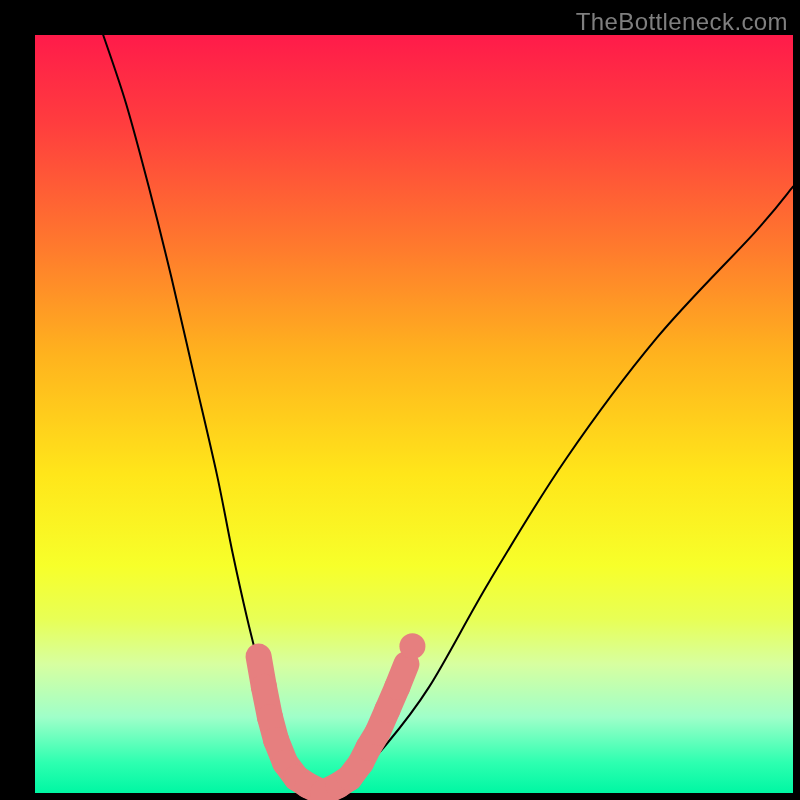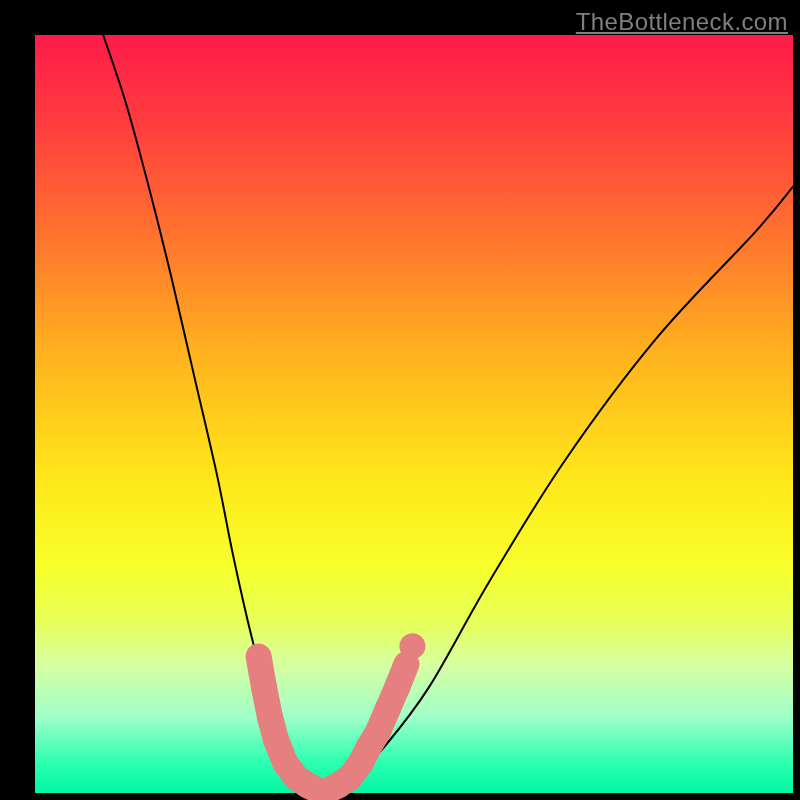--- a/index.html
+++ b/index.html
@@ -41,21 +41,20 @@
   .watermark {
     position: absolute;
     top: 8px;
     right: 12px;
     color: #7f7f7f;
     font-size: 24px;
     font-weight: 500;
     letter-spacing: 0.4px;
     pointer-events: none;
     user-select: none;
-    text-decoration: underline;
   }
   svg.overlay {
     position: absolute;
     left: 0;
     top: 0;
     width: 758px;
     height: 758px;
     overflow: visible;
   }
   .curve {

